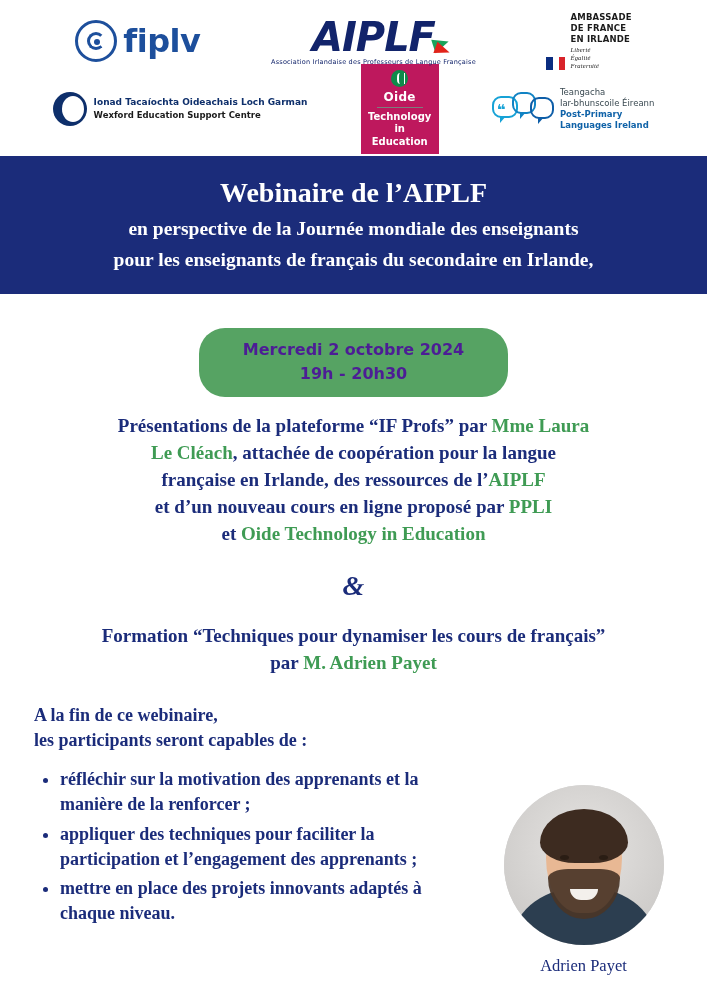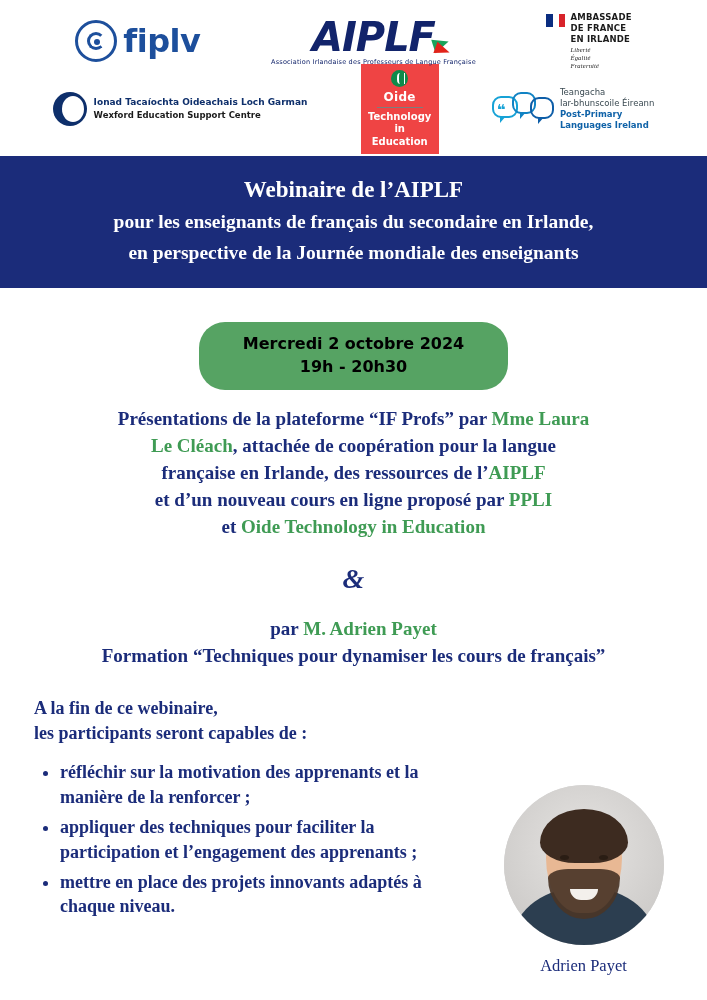--- a/index.html
+++ b/index.html
@@ -118,21 +118,21 @@
     font-family: "DejaVu Sans", sans-serif;
     font-size: 6.5px;
     color: #12246b;
     margin-top: 1px;
     letter-spacing: 0.2px;
   }
 
   
   .ambassade {
     display: flex;
-    align-items: flex-start;
+    align-items: flex-end;
     gap: 5px;
   }
   .flag-fr {
     width: 19px;
     height: 13px;
     display: flex;
     margin-top: 2px;
   }
   .flag-fr i { flex: 1; display: block; }
   .flag-fr .b { background: #0a2d80; }
@@ -180,21 +180,21 @@
     color: #0e2f6b;
     font-size: 9px;
     font-weight: bold;
     line-height: 1.5;
   }
   .wexford-text .l2 { color: #1a1a1a; font-size: 8.5px; }
 
   
   .oide {
     width: 78px;
-    background: #ef4444;
+    background: #be185d;
     color: #ffffff;
     padding: 5px 6px 6px 6px;
     box-sizing: border-box;
     text-align: center;
     font-family: "DejaVu Sans", sans-serif;
   }
   .oide-harp {
     width: 17px; height: 17px;
     border-radius: 50%;
     background: #0f8a4a;
@@ -279,40 +279,40 @@
 
   
   .banner {
     background: #1b2c7a;
     color: #ffffff;
     text-align: center;
     padding: 18px 24px 20px 24px;
     margin-top: 6px;
   }
   .banner .line1 {
-    font-size: 23px;
+    font-size: 28px;
     font-weight: bold;
     line-height: 1.35;
   }
   .banner .line2 {
     font-size: 19.5px;
     font-weight: bold;
     line-height: 1.45;
     margin-top: 3px;
   }
 
   
   .date-wrap {
     display: flex;
     justify-content: center;
     margin-top: 34px;
   }
   .date-pill {
     background: #56a363;
-    color: #000000;
+    color: #4c1d95;
     border-radius: 26px;
     padding: 10px 44px 12px 44px;
     text-align: center;
     font-family: "DejaVu Sans", sans-serif;
     font-size: 16px;
     font-weight: bold;
     line-height: 1.45;
   }
 
   
@@ -530,46 +530,46 @@
       <div>Iar-bhunscoile Éireann</div>
       <div class="blue">Post-Primary</div>
       <div class="blue">Languages Ireland</div>
     </div>
   </div>
 
 </div>
 
 <div class="banner">
   <div class="line1">Webinaire de l’AIPLF</div>
+  <div class="line2">en perspective de la Journée mondiale des enseignants</div>
   <div class="line2">pour les enseignants de français du secondaire en Irlande,</div>
-  <div class="line2">en perspective de la Journée mondiale des enseignants</div>
 </div>
 
 <div class="date-wrap">
   <div class="date-pill">
     <div>Mercredi 2 octobre 2024</div>
     <div>19h - 20h30</div>
   </div>
 </div>
 
 <div class="desc">
   <span>Présentations de la plateforme “IF Profs” par </span><span class="green">Mme Laura</span><br>
   <span class="green">Le Cléach</span><span>, attachée de coopération pour la langue</span><br>
   <span>française en Irlande, des ressources de l’</span><span class="green">AIPLF</span><br>
   <span>et d’un nouveau cours en ligne proposé par </span><span class="green">PPLI</span><br>
   <span>et </span><span class="green">Oide Technology in Education</span>
 </div>
 
 <div class="amp">&amp;</div>
 
 <div class="formation">
+  <div>Formation “Techniques pour dynamiser les cours de français”</div>
   <div>
     <span>par </span><span class="green">M. Adrien Payet</span>
   </div>
-  <div>Formation “Techniques pour dynamiser les cours de français”</div>
 </div>
 
 <div class="objectives">
   <div>A la fin de ce webinaire,</div>
   <div>les participants seront capables de :</div>
   <ul>
     <li>réfléchir sur la motivation des apprenants et la manière de la renforcer ;</li>
     <li>appliquer des techniques pour faciliter la participation et l’engagement des apprenants ;</li>
     <li>mettre en place des projets innovants adaptés à chaque niveau.</li>
   </ul>

